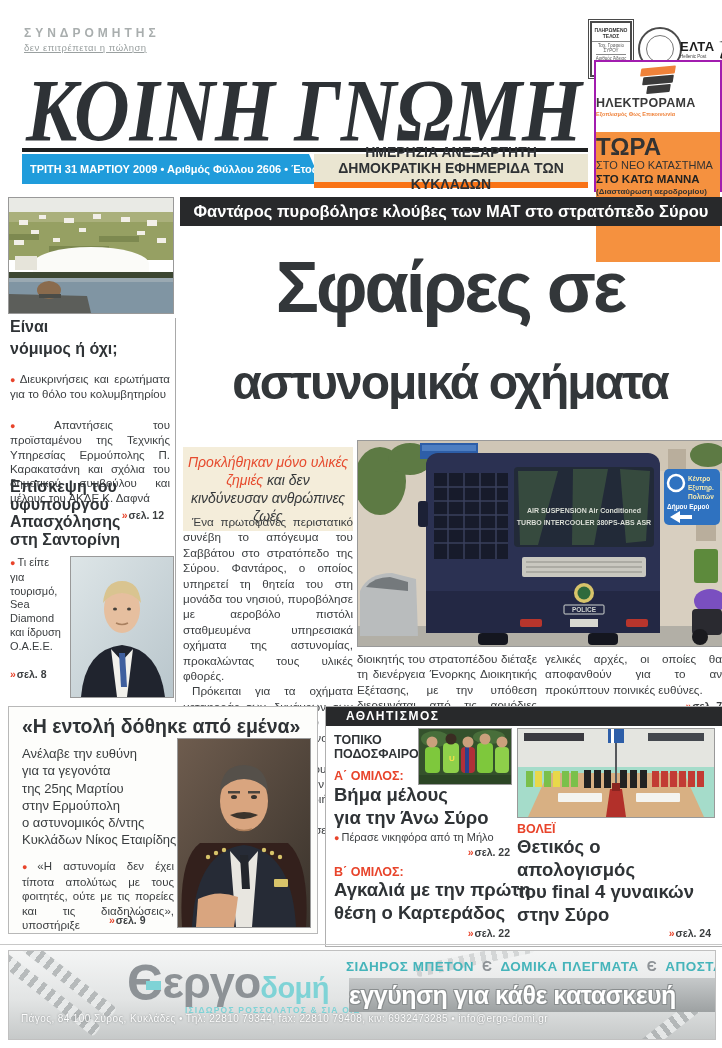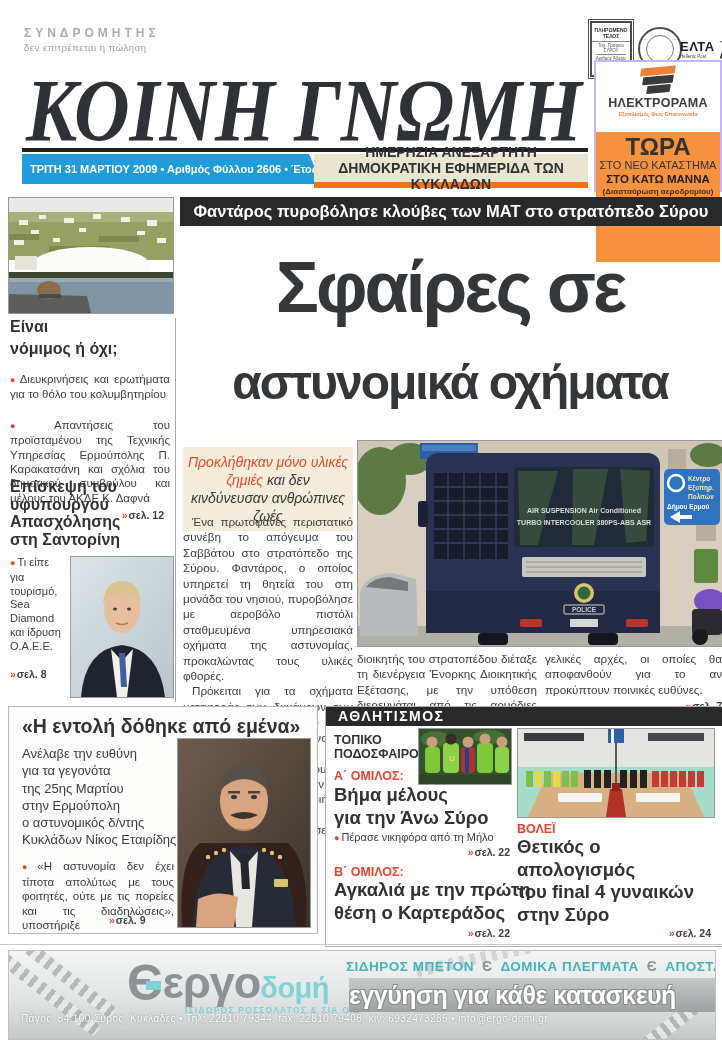--- a/index.html
+++ b/index.html
@@ -3,38 +3,38 @@
 <meta charset="utf-8">
 <title>page</title>
 <style>
   html,body{margin:0;padding:0;background:#fff;}
   body{font-family:"Liberation Sans","DejaVu Sans",sans-serif;color:#303436;}
   .page{position:relative;width:722px;height:1048px;background:#fff;overflow:hidden;}
   .abs{position:absolute;}
 
   
   .sub1{font-size:12px;font-weight:bold;letter-spacing:4px;color:#a9aeae;}
-  .sub2{font-size:9.5px;color:#9aa0a0;margin-top:2px;letter-spacing:.5px;}
+  .sub2{font-size:9.5px;color:#9aa0a0;margin-top:2px;letter-spacing:.5px;text-decoration:underline;}
   .stampbox{width:38px;height:52px;border:2px solid #4a4a4a;outline:1px solid #4a4a4a;outline-offset:1px;
     display:flex;flex-direction:column;align-items:center;justify-content:center;gap:1px;background:#fff;}
   .stampbox .s1{font-size:5px;font-weight:bold;color:#333;text-align:center;line-height:5.5px;}
   .stampbox .s2{font-size:4.5px;color:#555;border-top:1px solid #888;padding-top:1px;line-height:5px;text-align:center;}
   .stampbox .s3{font-size:8px;font-weight:bold;color:#333;}
   .roundstamp{width:40px;height:40px;border:2px solid #4c4c4c;border-radius:50%;position:relative;background:#fff;}
   .roundstamp .inner{position:absolute;inset:6px;border:1px solid #777;border-radius:50%;}
   .elta-wrap{display:flex;align-items:center;gap:2px;}
   .elta-txt{font-size:13px;font-weight:bold;color:#1c1c1c;letter-spacing:.5px;}
   .elta-sub{font-size:4.5px;color:#444;}
   .blackrule{background:#1d1f20;}
   .datebar-blue{background:#209cdb;clip-path:polygon(0 0,calc(100% - 13px) 0,100% 100%,0 100%);
     color:#fff;font-size:11px;font-weight:bold;line-height:30px;padding-left:8px;white-space:nowrap;}
   .datebar-beige{background:#eae5d1;border-bottom:6px solid #f97316;color:#2e3134;font-size:14px;font-weight:bold;
     display:flex;align-items:center;justify-content:center;text-align:center;}
   
-  .eadd{border:2px solid #c4b5fd;background:#fff;text-align:center;}
+  .eadd{border:2px solid #a21caf;background:#fff;text-align:left;}
   .eslab{height:8px;margin:1px auto;transform:skewX(-14deg) rotate(-5deg);border-radius:1px;}
   .ebrand{font-size:12.5px;font-weight:bold;color:#3a3a3a;letter-spacing:.3px;margin-top:3px;}
   .etag{font-size:5.5px;color:#ef823a;font-weight:bold;margin-top:1px;}
   .eorange{background:#f5913f;margin-top:15px;padding-top:2px;height:100%;}
   .enow{font-size:24px;font-weight:bold;color:#333;line-height:25px;}
   .el1{font-size:11px;color:#333;line-height:13px;}
   .el2{font-size:11.5px;font-weight:bold;color:#222;line-height:14px;}
   .el3{font-size:8px;font-weight:bold;color:#333;line-height:11px;}
 
   
@@ -60,22 +60,22 @@
   .st2-note{font-size:11px;line-height:13.8px;color:#3b3e40;}
 
   
   .ibox{border:1px solid #b8b8b8;background:#fdfdfb;}
   .ihead{font-size:19.5px;font-weight:bold;color:#2f3336;}
   .ideck{font-size:13px;line-height:17.3px;color:#393d3f;}
   .iquote{font-size:11.5px;line-height:14.6px;color:#3b3e40;text-align:justify;}
 
   
   .sbox{border:1px solid #b0b0b0;background:#fff;}
-  .sheader{background:#28292b;color:#fff;font-size:14px;font-weight:bold;letter-spacing:1.5px;
-    line-height:19px;padding-left:12px;}
+  .sheader{background:#28292b;color:#fff;font-size:12px;font-weight:bold;letter-spacing:1.5px;
+    line-height:19px;padding-left:20px;}
   .skick{font-size:12.5px;font-weight:bold;line-height:13.5px;color:#2f3336;}
   .sgroup{font-size:12.5px;font-weight:bold;color:#e8442b;}
   .shl{font-size:18.5px;font-weight:bold;line-height:22.5px;color:#2f3336;}
   .sbullet{font-size:11px;color:#3b3e40;}
 
   
   .adbox{background:linear-gradient(180deg,#f4f5f5 0%,#e2e4e4 55%,#c6c9c9 100%);border:1px solid #c0c0c0;overflow:hidden;}
   .rebar{position:absolute;background:repeating-linear-gradient(90deg,#aeb2b3 0 5px,#e9ebeb 5px 11px);
     border-radius:4px;opacity:.85;}
   .ergo-mark{font-size:50px;font-weight:bold;color:#8d9296;line-height:44px;position:relative;}

